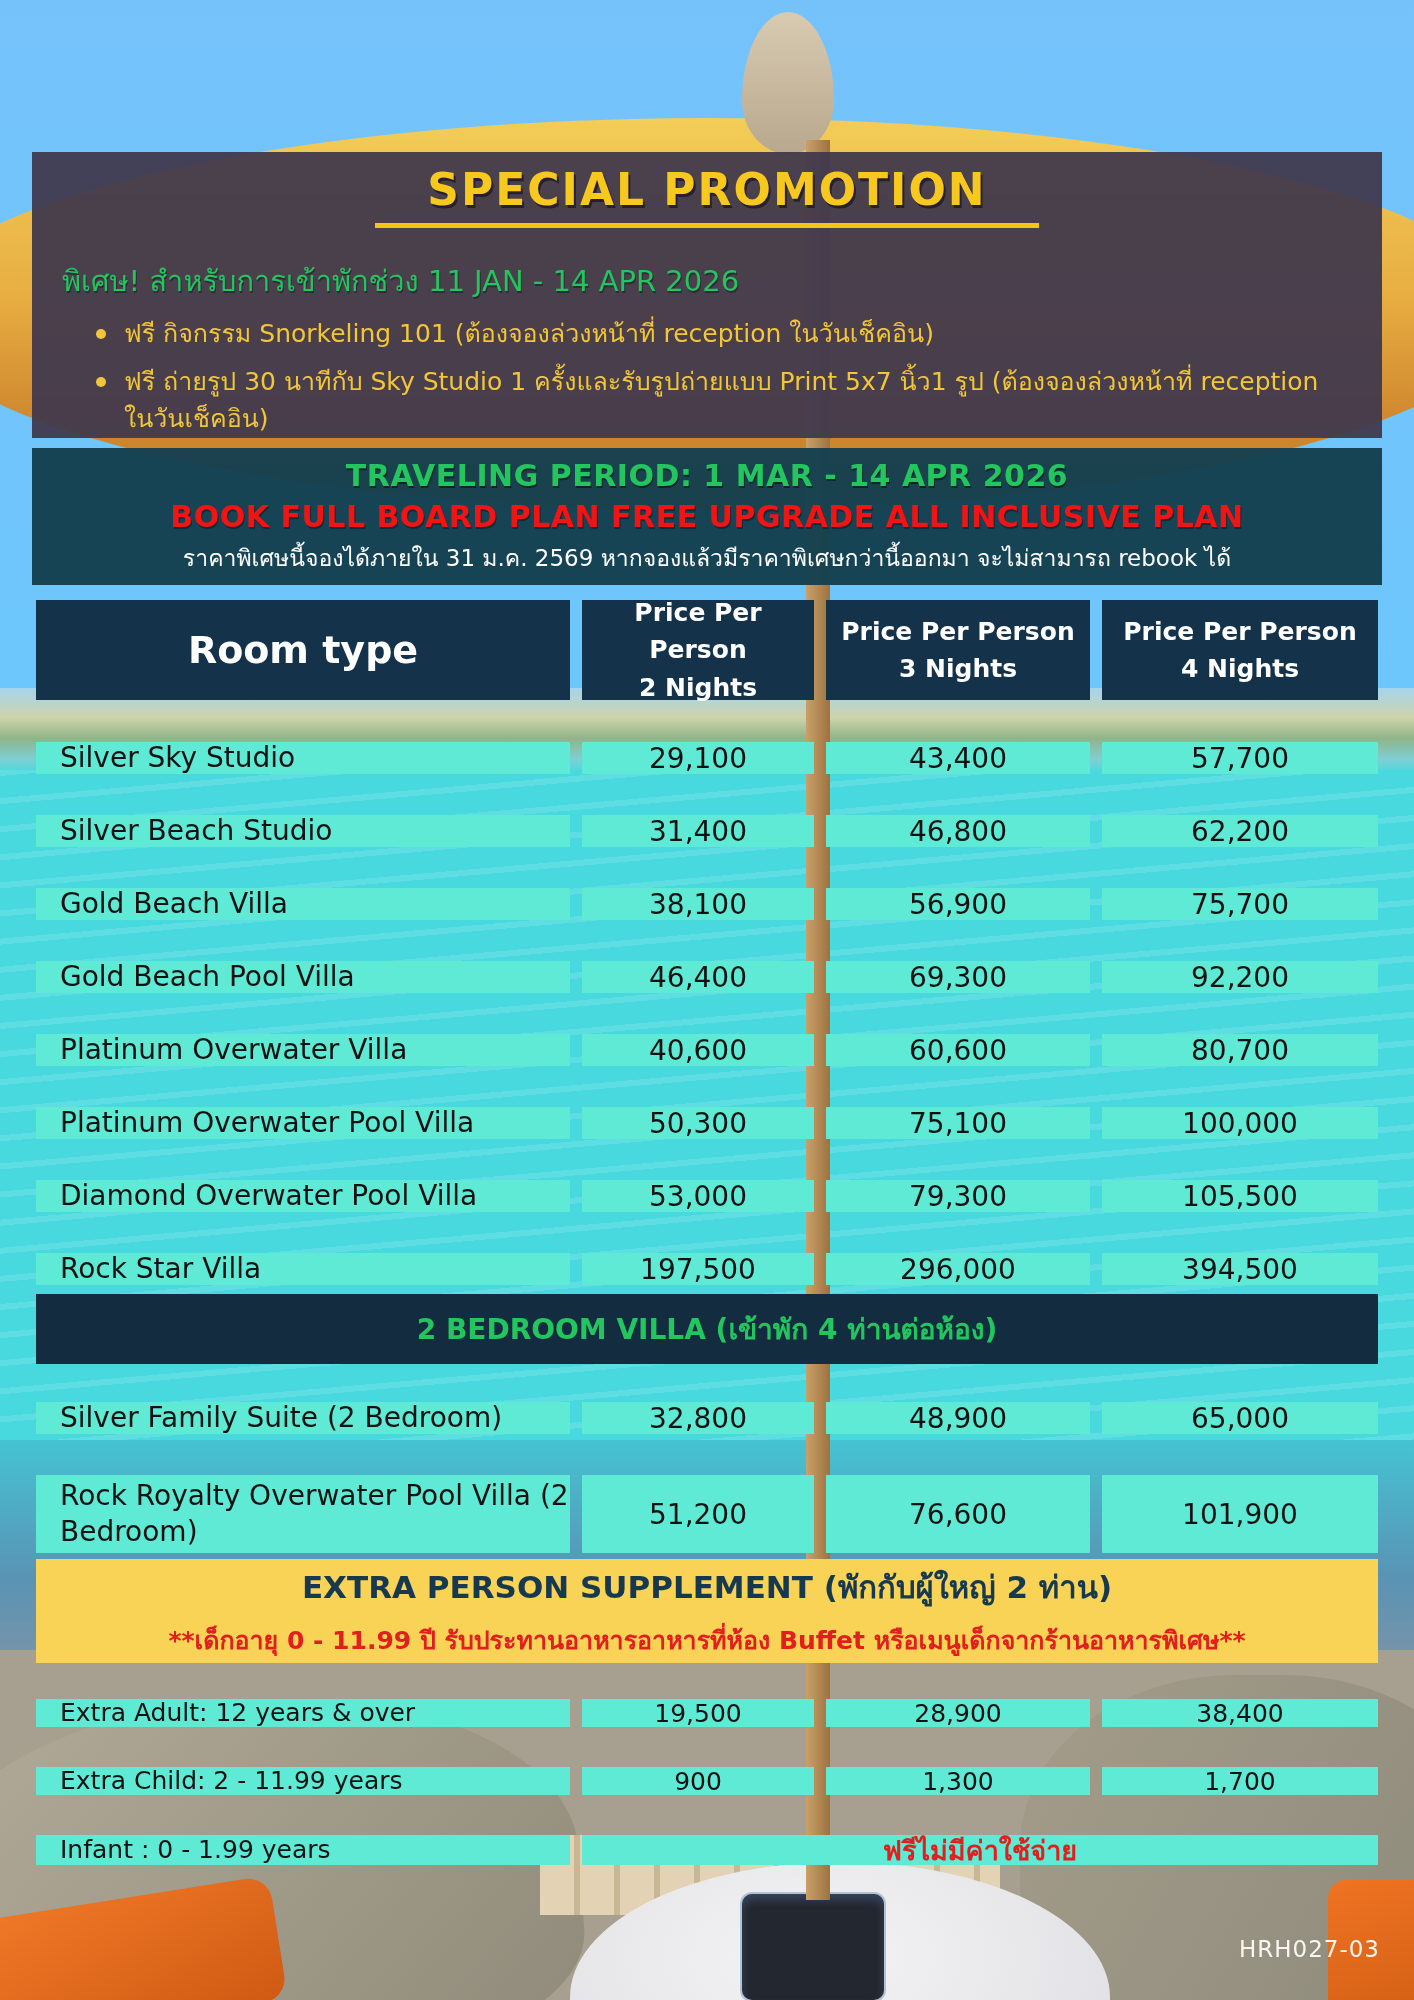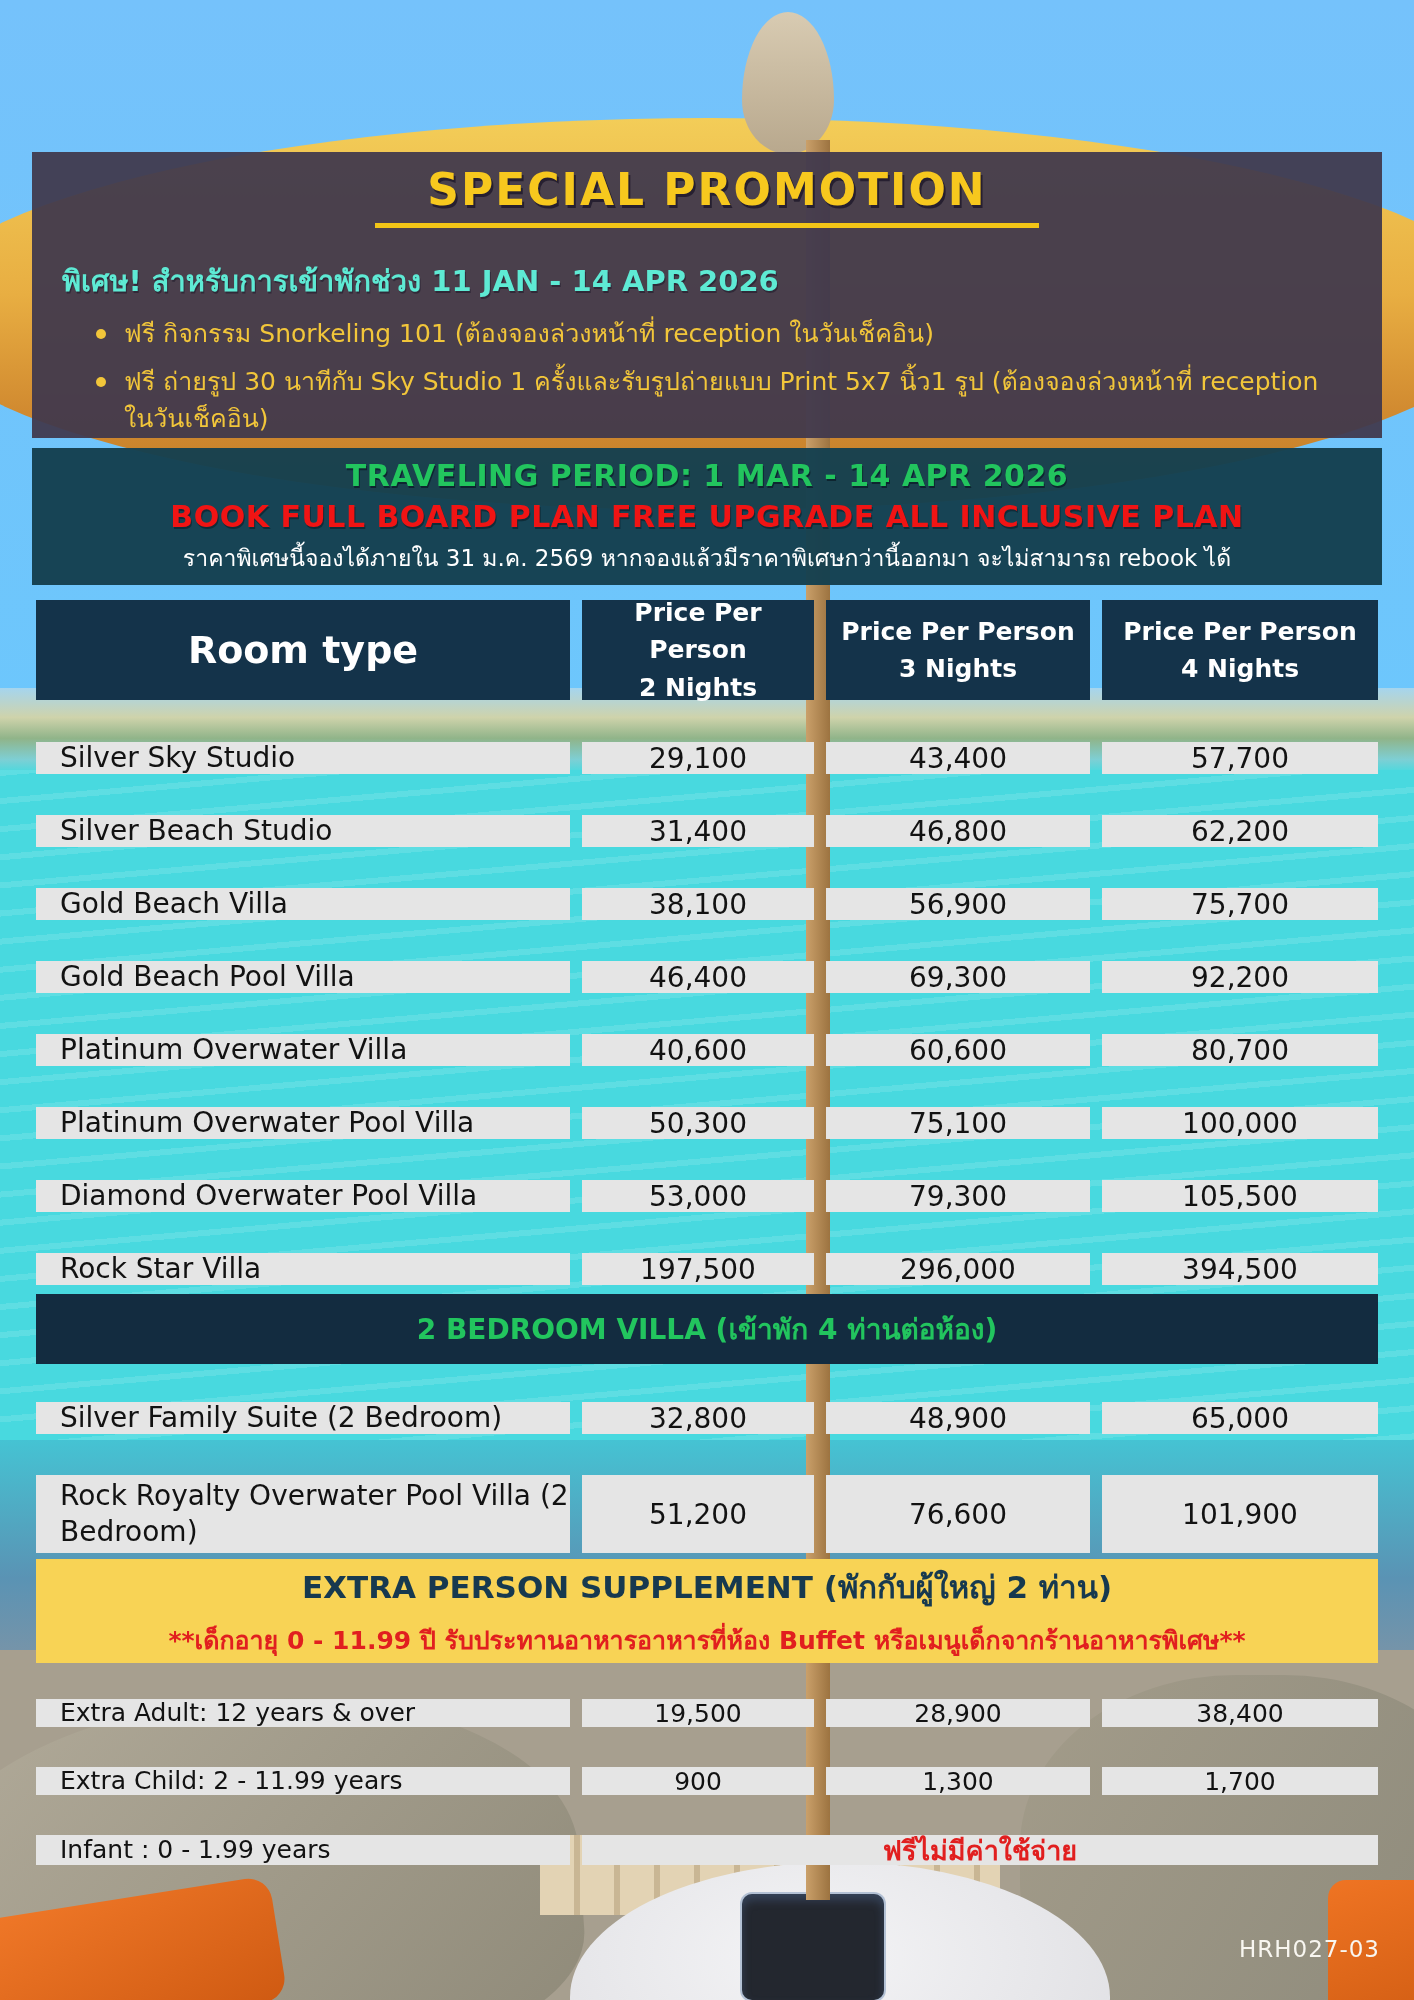--- a/index.html
+++ b/index.html
@@ -42,21 +42,21 @@
 
   .content{position:absolute;z-index:2;}
 
   
   .promo-box{left:32px;top:152px;width:1350px;height:286px;box-sizing:border-box;
     background:rgba(64,56,76,.94);padding:4px 30px 0 30px;}
   .promo-title-wrap{text-align:center;margin-top:8px;}
   .promo-title{display:inline-block;color:#f7c81e;font-size:44px;font-weight:bold;letter-spacing:2px;
     border-bottom:5px solid #f2c517;padding:0 52px 8px 52px;
     text-shadow:2px 3px 0 rgba(32,26,44,.85);}
-  .promo-subtitle{color:#5eead4;font-size:29px;font-weight:bold;margin-top:30px;
+  .promo-subtitle{color:#22c55e;font-size:29px;font-weight:normal;margin-top:30px;
     text-shadow:1px 2px 0 rgba(32,26,44,.6);}
   .bullet{display:flex;color:#f2c63a;font-size:25px;margin:12px 0 0 34px;line-height:1.45;max-width:1250px;}
   .bullet .dot{flex:0 0 10px;width:10px;height:10px;border-radius:50%;background:#f2c63a;margin:13px 18px 0 0;}
 
   
   .travel-band{left:32px;top:448px;width:1350px;height:137px;box-sizing:border-box;
     background:rgba(21,64,79,.97);display:flex;flex-direction:column;justify-content:center;
     align-items:center;text-align:center;gap:6px;}
   .travel-period{color:#22c55e;font-size:30px;font-weight:bold;letter-spacing:.5px;
     text-shadow:1px 2px 0 rgba(10,25,35,.7);}
@@ -71,21 +71,21 @@
   .c1{width:534px;margin-right:12px;padding-left:24px;}
   .c2{width:232px;margin-right:12px;justify-content:center;text-align:center;}
   .c3{width:264px;margin-right:12px;justify-content:center;}
   .c4{width:276px;justify-content:center;}
   .cmerge{width:796px;justify-content:center;}
   .thead{height:100px;margin-bottom:10px;}
   .thead .cell{background:#14334a;color:#fff;}
   .th-room{font-size:38px;font-weight:bold;justify-content:center;padding-left:0;}
   .th-price{flex-direction:column;justify-content:center;font-size:25px;font-weight:bold;line-height:1.5;text-align:center;}
   .r{height:64px;margin-bottom:9px;}
-  .r .cell, .e .cell{background:#e5e5e5;margin-top:32px;}
+  .r .cell, .e .cell{background:#5eead4;margin-top:32px;}
   .name{font-size:28px;color:#121212;line-height:1.3;}
   .price{font-size:28px;color:#121212;}
   .band2{height:70px;margin-bottom:6px;background:#132c40;color:#22c55e;
     display:flex;align-items:center;justify-content:center;font-size:28px;font-weight:bold;}
   .tall{height:110px;margin-bottom:6px;}
   .yellow-band{height:104px;margin-bottom:4px;background:#f8d355;display:flex;flex-direction:column;
     justify-content:center;align-items:center;gap:8px;text-align:center;}
   .yb-title{color:#17394f;font-size:31px;font-weight:bold;}
   .yb-note{color:#e11f1f;font-size:25px;font-weight:bold;}
   .e{height:60px;margin-bottom:8px;}

